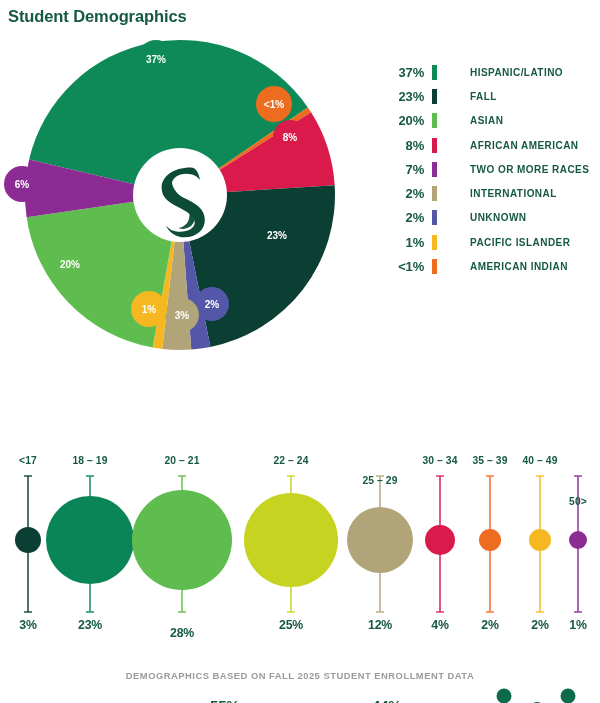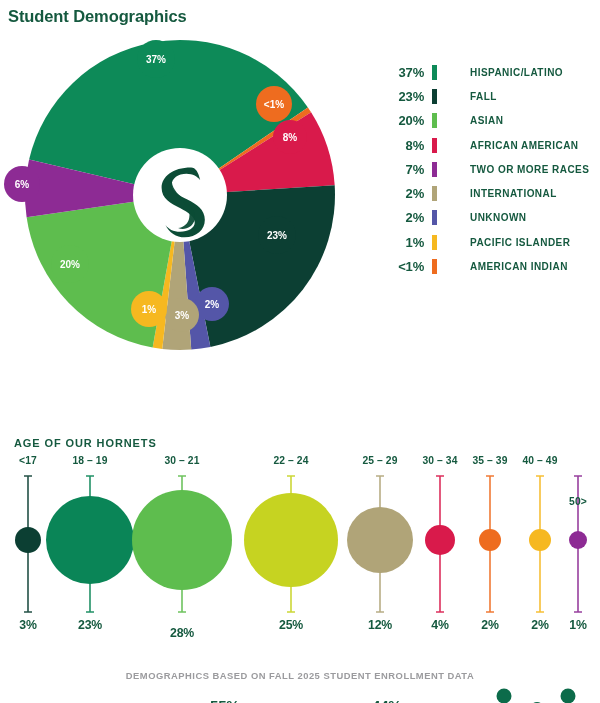--- a/index.html
+++ b/index.html
@@ -217,24 +217,20 @@
       <g fill="#0c6b4a">
         <circle cx="84" cy="9" r="7.5"></circle>
         <path d="M76 18 h16 c4 0 6 3 6 7 v12 c0 2-2 3-3 2 l-1-8 v22 h-5 v-14 h-4 v14 h-5 v-22
                  l-1 8 c-1 1-3 0-3-2 v-12 c0-4 2-7 6-7 Z"></path>
         <path d="M78 19 l14 16 h-3 l-14-16 Z"></path>
         <rect x="88" y="33" width="9" height="10" rx="1.5"></rect>
       </g>
     </svg>
   </div>
 
-  <div id="age-head">
-    <span id="age-head-txt">AGE OF OUR HORNETS</span>
-    <span id="age-head-dots"></span>
-  </div>
 
   <div id="age-chart">
     <svg id="age-svg" width="600" height="185" viewBox="0 0 600 185">
       <g id="age-whiskers">
           <path d="M 28 21 L 28 157 M 24 21 L 32 21 M 24 157 L 32 157" stroke="#0c3f33" stroke-width="1.6" fill="none" opacity="0.9"></path>
           <path d="M 90 21 L 90 157 M 86 21 L 94 21 M 86 157 L 94 157" stroke="#0a8557" stroke-width="1.6" fill="none" opacity="0.9"></path>
           <path d="M 182 21 L 182 157 M 178 21 L 186 21 M 178 157 L 186 157" stroke="#5ebd4e" stroke-width="1.6" fill="none" opacity="0.9"></path>
           <path d="M 291 21 L 291 157 M 287 21 L 295 21 M 287 157 L 295 157" stroke="#c6d321" stroke-width="1.6" fill="none" opacity="0.9"></path>
           <path d="M 380 21 L 380 157 M 376 21 L 384 21 M 376 157 L 384 157" stroke="#b0a478" stroke-width="1.6" fill="none" opacity="0.9"></path>
           <path d="M 440 21 L 440 157 M 436 21 L 444 21 M 436 157 L 444 157" stroke="#d91a4b" stroke-width="1.6" fill="none" opacity="0.9"></path>
@@ -252,25 +248,25 @@
           <circle cx="490" cy="85" r="11" fill="#ee6c1f"></circle>
           <circle cx="540" cy="85" r="11" fill="#f6b820"></circle>
           <circle cx="578" cy="85" r="9" fill="#8d2b94"></circle>
         </g>
     </svg>
     <div id="age-labels">
         <div class="age-lbl" style="left: 28px;">&lt;17</div>
         <div class="age-pct" style="left: 28px;">3%</div>
         <div class="age-lbl" style="left: 90px;">18 – 19</div>
         <div class="age-pct" style="left: 90px;">23%</div>
-        <div class="age-lbl" style="left: 182px;">30 – 21</div>
+        <div class="age-lbl" style="left: 182px;">20 – 21</div>
         <div class="age-pct" style="left: 182px; margin-top: 8px;">28%</div>
         <div class="age-lbl" style="left: 291px;">22 – 24</div>
         <div class="age-pct" style="left: 291px; text-align: right;">25%</div>
-        <div class="age-lbl" style="left: 380px;">25 – 29</div>
+        <div class="age-lbl" style="left: 380px; margin-top: 20px;">25 – 29</div>
         <div class="age-pct" style="left: 380px;">12%</div>
         <div class="age-lbl" style="left: 440px;">30 – 34</div>
         <div class="age-pct" style="left: 440px;">4%</div>
         <div class="age-lbl" style="left: 490px;">35 – 39</div>
         <div class="age-pct" style="left: 490px;">2%</div>
         <div class="age-lbl" style="left: 540px;">40 – 49</div>
         <div class="age-pct" style="left: 540px;">2%</div>
         <div class="age-lbl" style="left: 578px; margin-top: 41px;">50&gt;</div>
         <div class="age-pct" style="left: 578px;">1%</div>
       </div>

